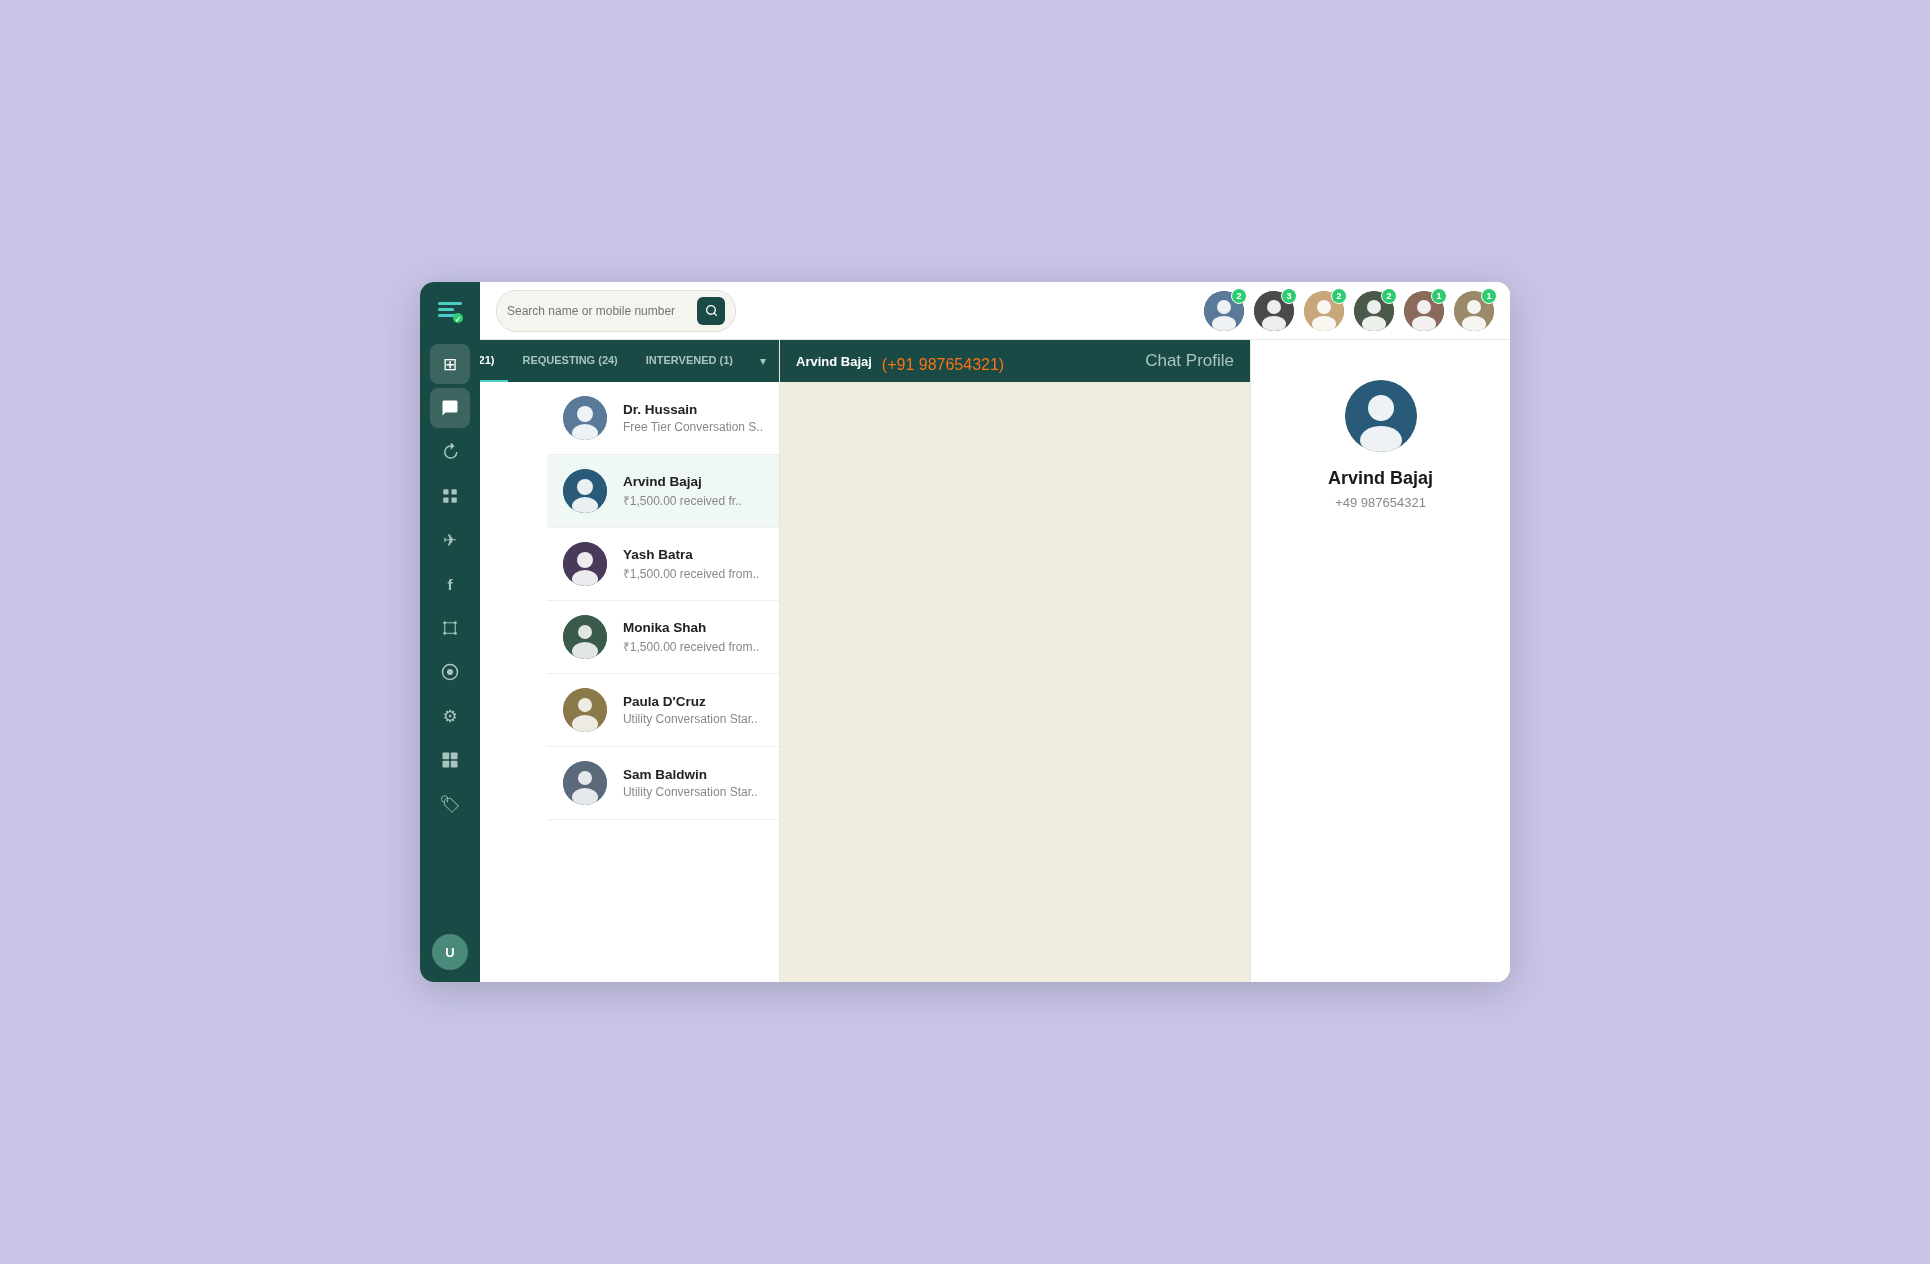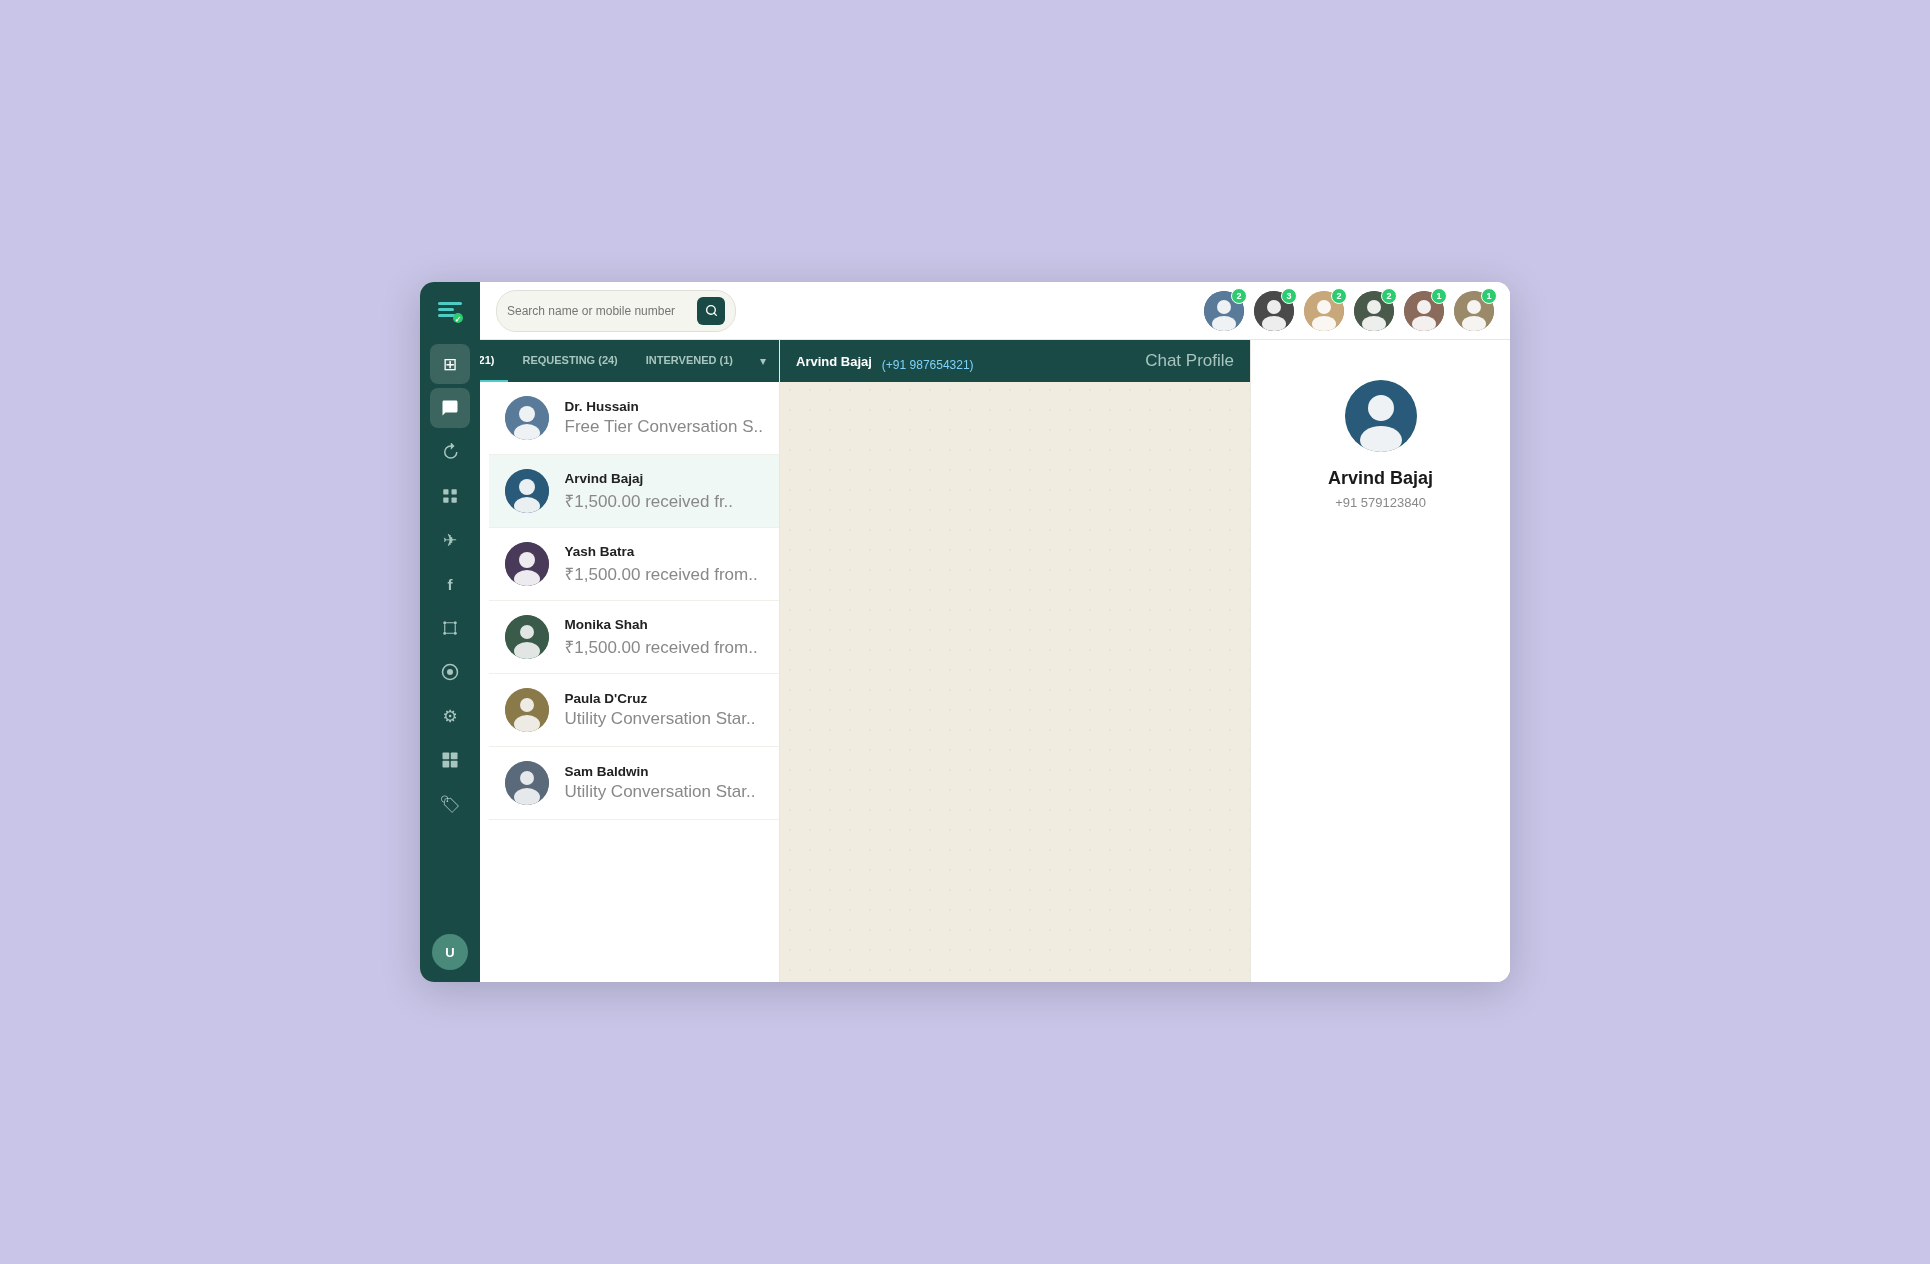--- a/index.html
+++ b/index.html
@@ -234,21 +234,21 @@
       color: #fff;
     }
     .conv-info { flex: 1; min-width: 0; }
     .conv-name {
       font-size: 13.5px;
       font-weight: 600;
       color: #222;
       margin-bottom: 3px;
     }
     .conv-preview {
-      font-size: 17px;
+      font-size: 12px;
       color: #888;
       white-space: nowrap;
       overflow: hidden;
       text-overflow: ellipsis;
     }
     
     .chat-panel {
       flex: 1;
       display: flex;
       flex-direction: column;
@@ -265,22 +265,22 @@
       padding: 0 16px;
       gap: 10px;
       flex-shrink: 0;
     }
     .chat-header-name {
       font-size: 13px;
       font-weight: 600;
       color: #fff;
     }
     .chat-header-phone {
-      font-size: 12px;
-      color: #7dd3fc;
+      font-size: 16px;
+      color: #f97316;
       margin-top: 8px;
     }
     .chat-header-profile {
       margin-left: auto;
       font-size: 17px;
       color: #a8c5c0;
       cursor: pointer;
     }
     .chat-messages {
       flex: 1;
@@ -600,17 +600,17 @@
 
       <div class="profile-panel">
         <div class="profile-avatar">
           <svg width="72" height="72" viewBox="0 0 72 72">
             <circle cx="36" cy="36" r="36" fill="#2a5a7a"></circle>
             <circle cx="36" cy="28" r="13" fill="#fff" opacity="0.92"></circle>
             <ellipse cx="36" cy="60" rx="21" ry="14" fill="#fff" opacity="0.92"></ellipse>
           </svg>
         </div>
         <div class="profile-name">Arvind Bajaj</div>
-        <div class="profile-phone">+91 579123840</div>
+        <div class="profile-phone">+49 987654321</div>
       </div>
     </div>
   </div>
 </div>
 
 </body></html>

